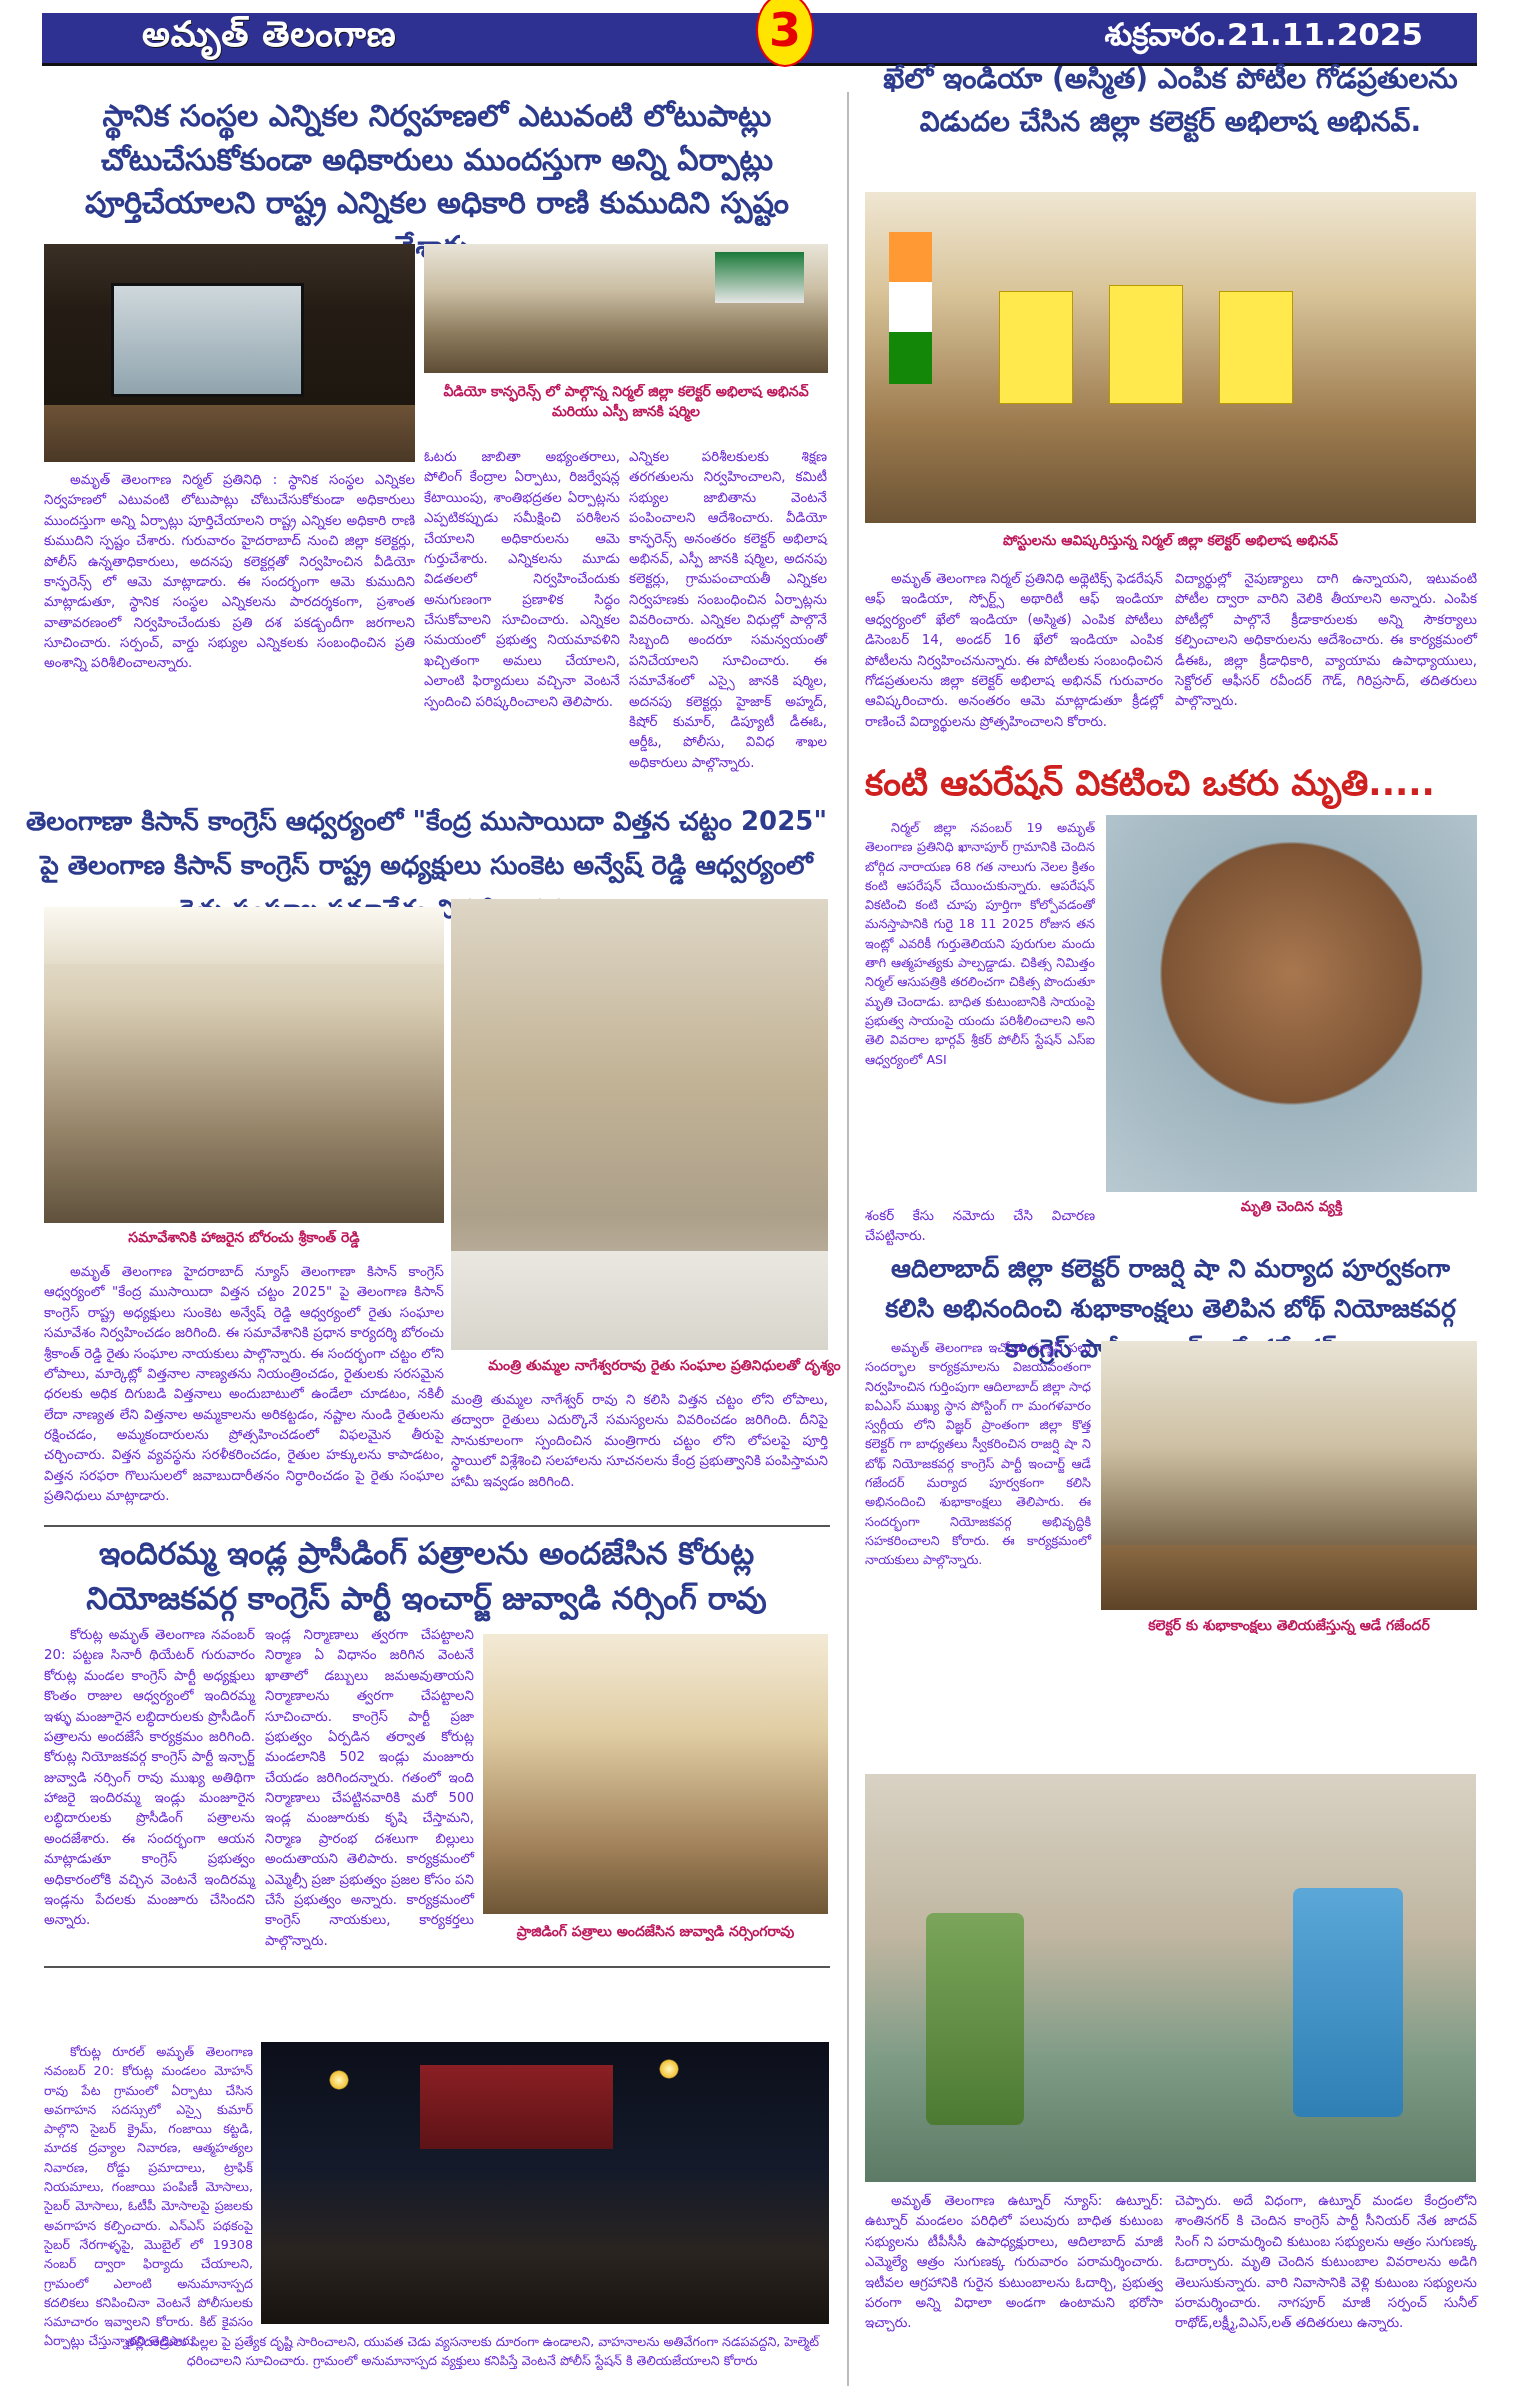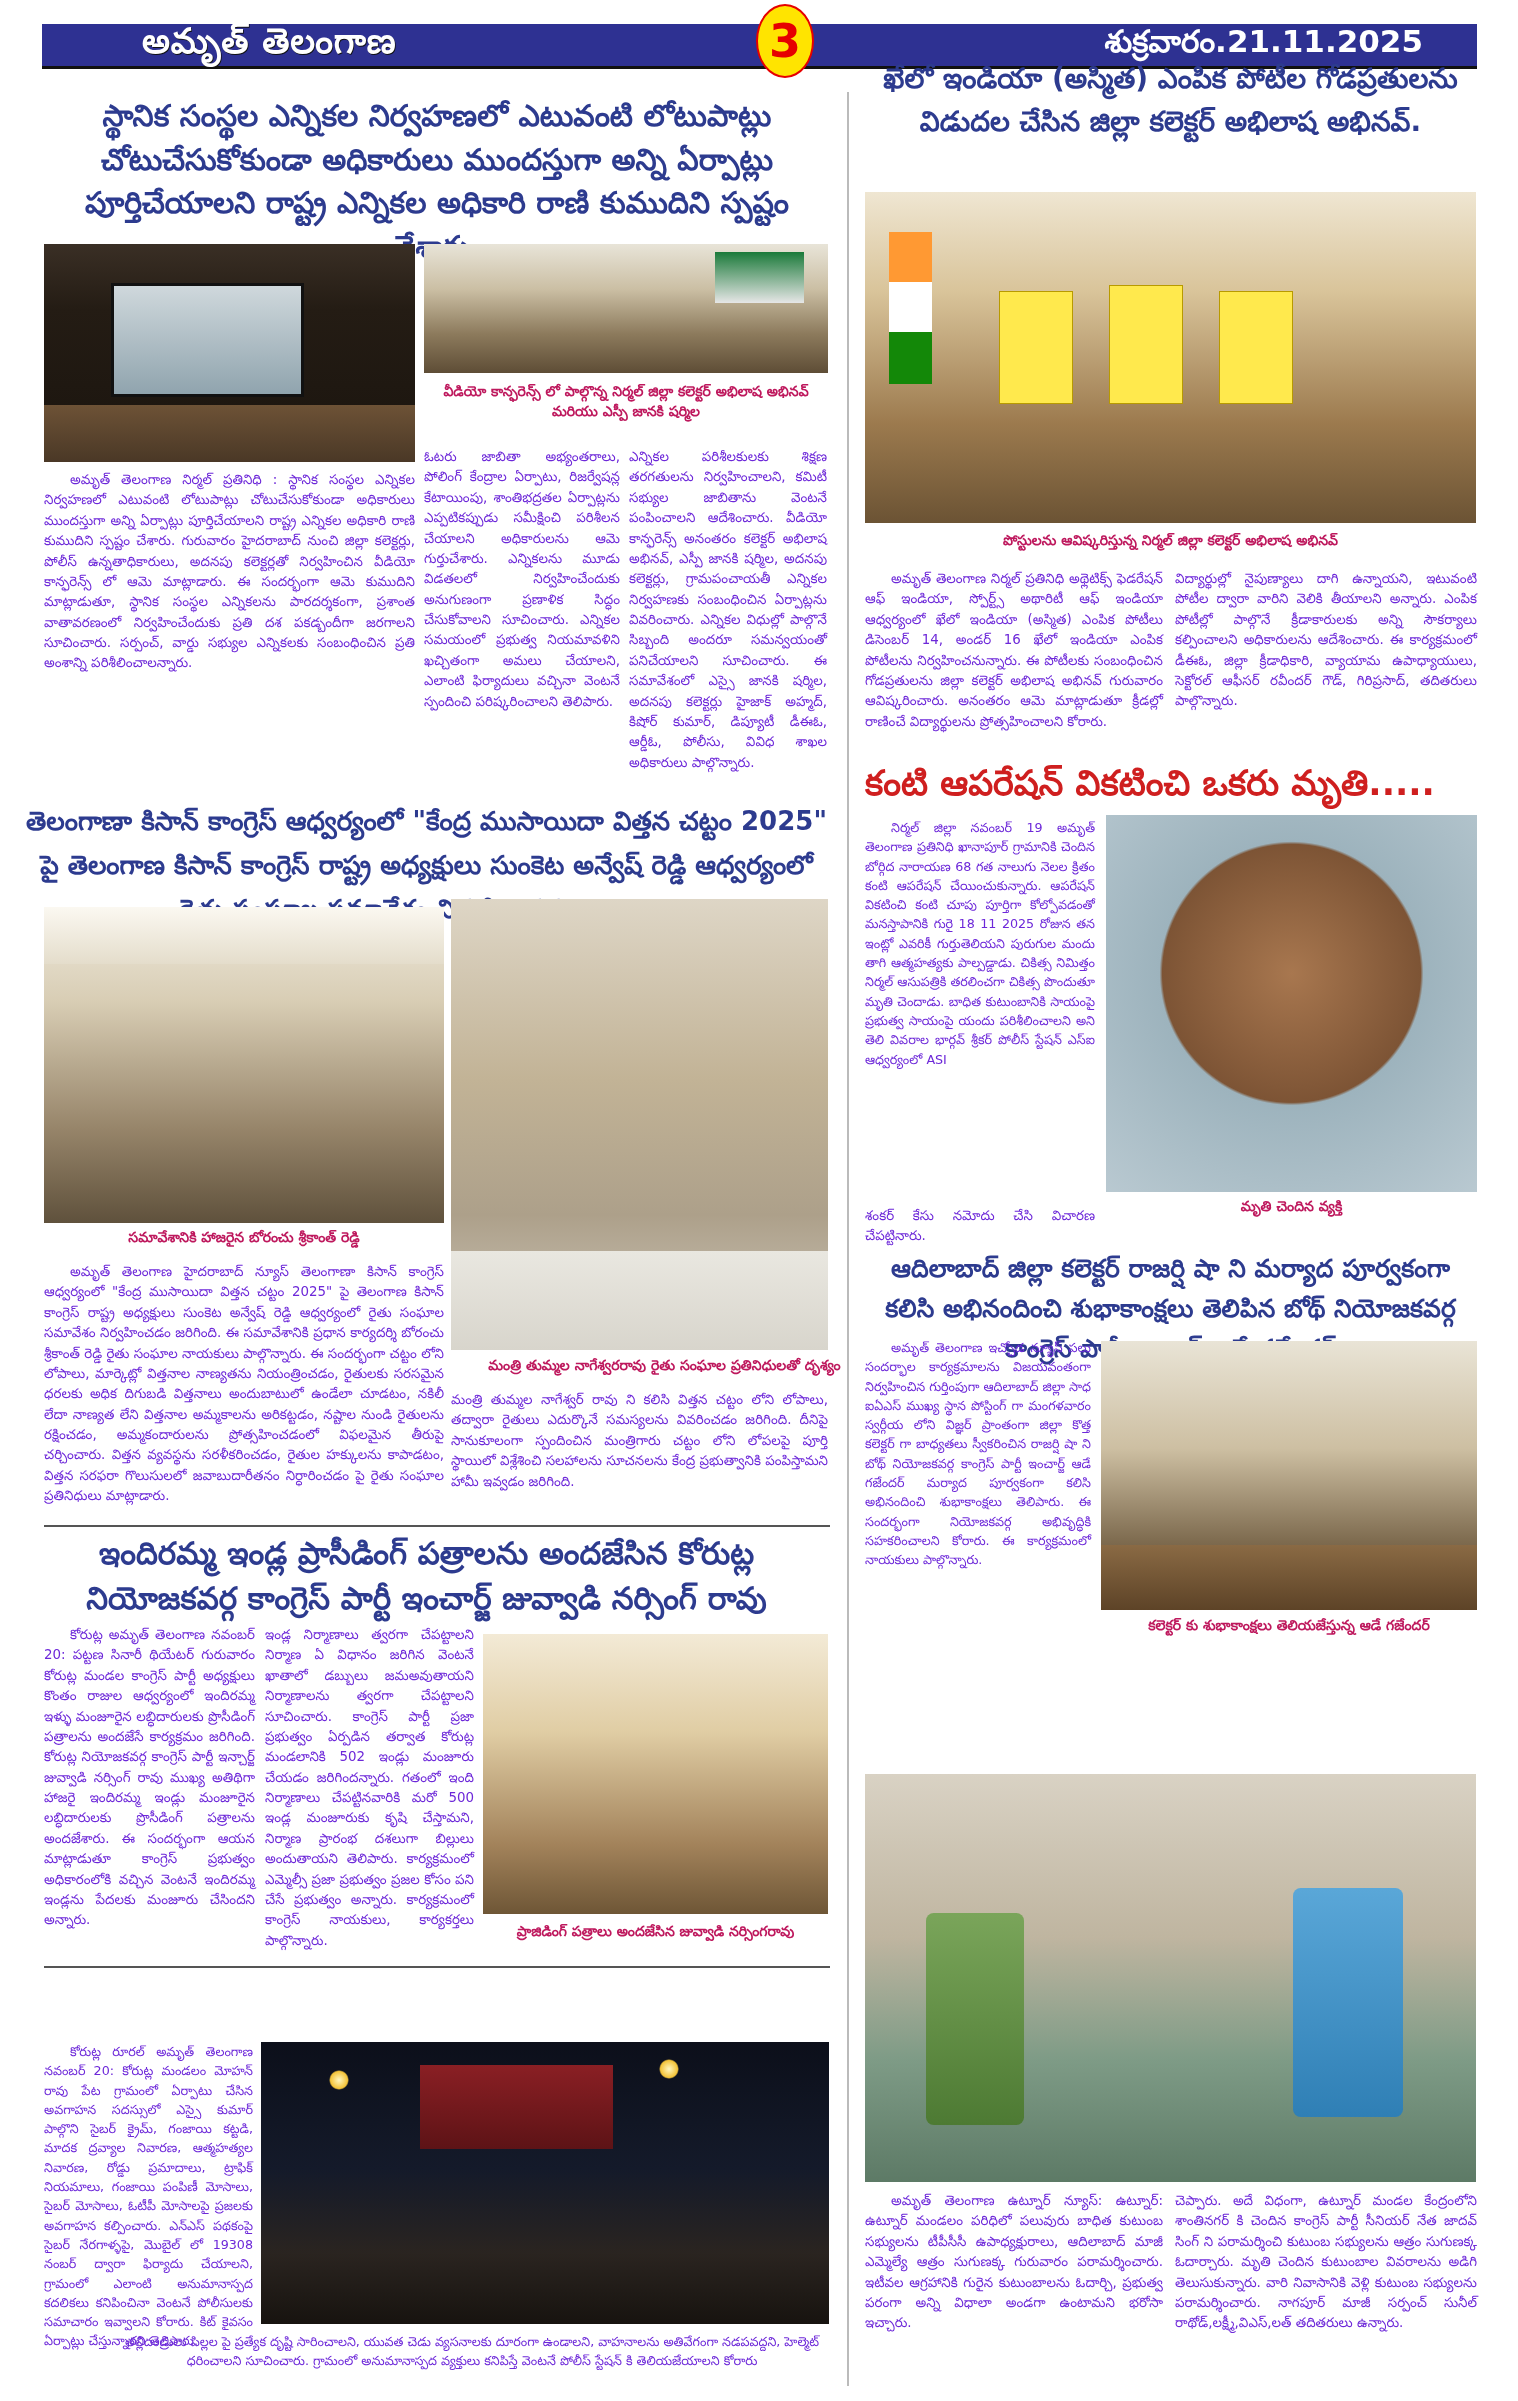--- a/index.html
+++ b/index.html
@@ -1,20 +1,20 @@
 <!DOCTYPE html>
 <html style="font-size:12.3px"><head>
 <meta charset="utf-8">
 <style>
   * { margin:0; padding:0; box-sizing:border-box; }
   body { font-family:"DejaVu Sans","Liberation Sans",sans-serif; background:#e8e8e8; }
   .page { position:relative; width:1518px; height:2401px; background:#ffffff; overflow:hidden; }
 
   
-  .masthead { position:absolute; left:42px; top:24px; width:1435px; height:45px;
+  .masthead { position:absolute; left:42px; top:13px; width:1435px; height:53px;
     background:#2e3192; border-bottom:3.8px solid #111; display:flex; align-items:center; }
   .masthead-title { color:#fff; font-size:35px; font-weight:bold; padding-left:100px;
     text-shadow:0.8px 0.8px 0 #111; letter-spacing:0.8px; }
   .masthead-date { color:#fff; font-size:31px; font-weight:bold; margin-left:auto; padding-right:54px; }
   .page-circle { position:absolute; left:714px; top:-20px; width:58px; height:74px;
     background:#ffe400; border:2.3px solid #e60000; border-radius:50%;
     display:flex; align-items:center; justify-content:center; }
   .page-circle span { color:#e60000; font-size:46px; font-weight:bold; }
 
   

